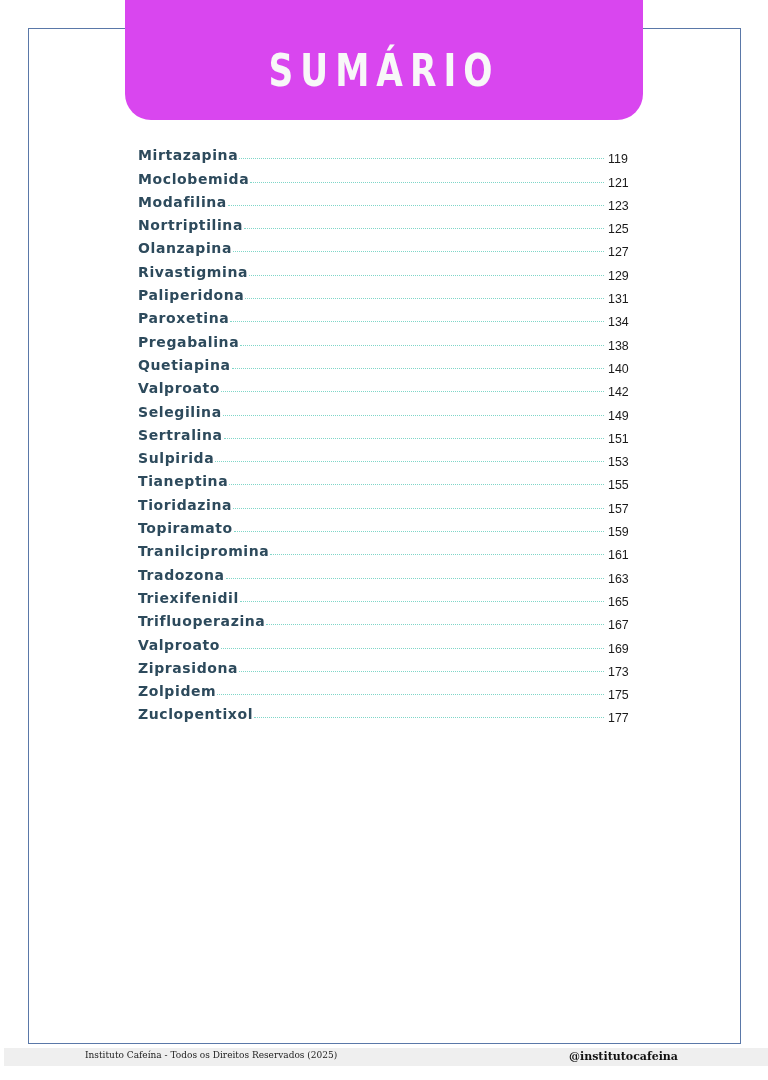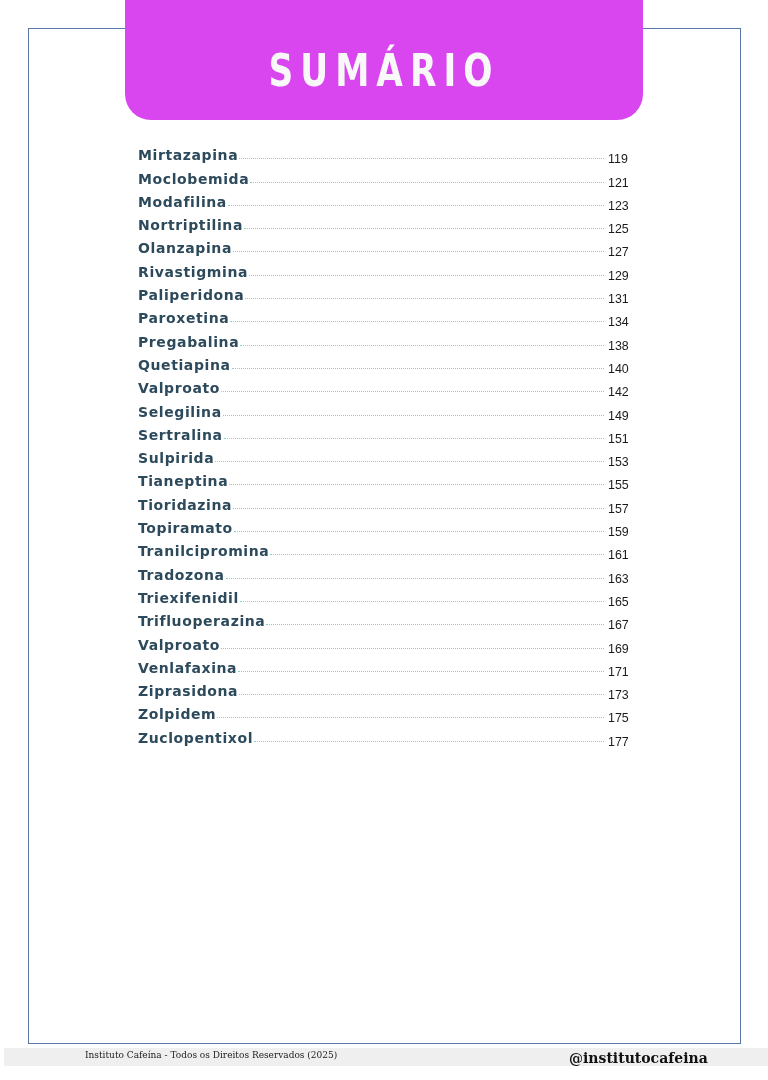--- a/index.html
+++ b/index.html
@@ -44,21 +44,21 @@
     .footer {
       position: absolute; left: 4px; top: 1048px; width: 764px; height: 18px;
       background: #efefef;
     }
     .footer-left {
       position: absolute; left: 81px; top: 2px;
       font-family: "DejaVu Serif", serif; font-size: 9px; color: #222;
     }
     .footer-right {
       position: absolute; left: 565px; top: 2px;
-      font-family: "DejaVu Serif", serif; font-size: 14px; font-weight: bold; color: #111;
+      font-family: "DejaVu Serif", serif; font-size: 11px; font-weight: bold; color: #111;
     }
   </style>
 </head>
 <body>
 
 <div class="frame"></div>
 
 <div class="banner">
   <span class="banner-title">SUMÁRIO</span>
 </div>
@@ -168,25 +168,20 @@
       <span class="toc-name">Trifluoperazina</span>
       <span class="toc-leader"></span>
       <span class="toc-page">167</span>
     </div>
     <div class="toc-row">
       <span class="toc-name">Valproato</span>
       <span class="toc-leader"></span>
       <span class="toc-page">169</span>
     </div>
     <div class="toc-row">
-      <span class="toc-name">Venlafaxina</span>
-      <span class="toc-leader"></span>
-      <span class="toc-page">171</span>
-    </div>
-    <div class="toc-row">
       <span class="toc-name">Ziprasidona</span>
       <span class="toc-leader"></span>
       <span class="toc-page">173</span>
     </div>
     <div class="toc-row">
       <span class="toc-name">Zolpidem</span>
       <span class="toc-leader"></span>
       <span class="toc-page">175</span>
     </div>
     <div class="toc-row">

